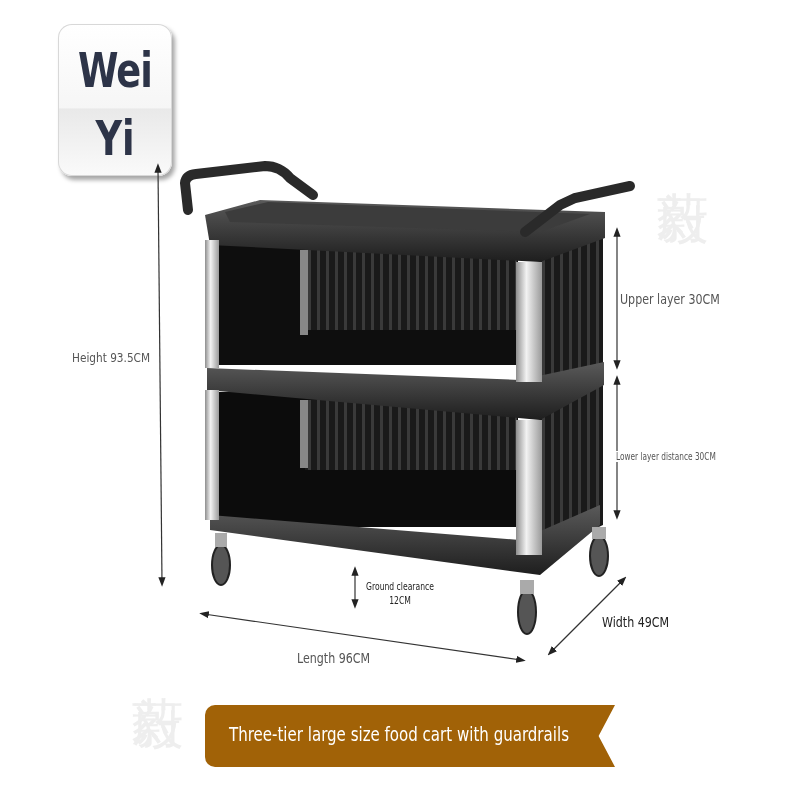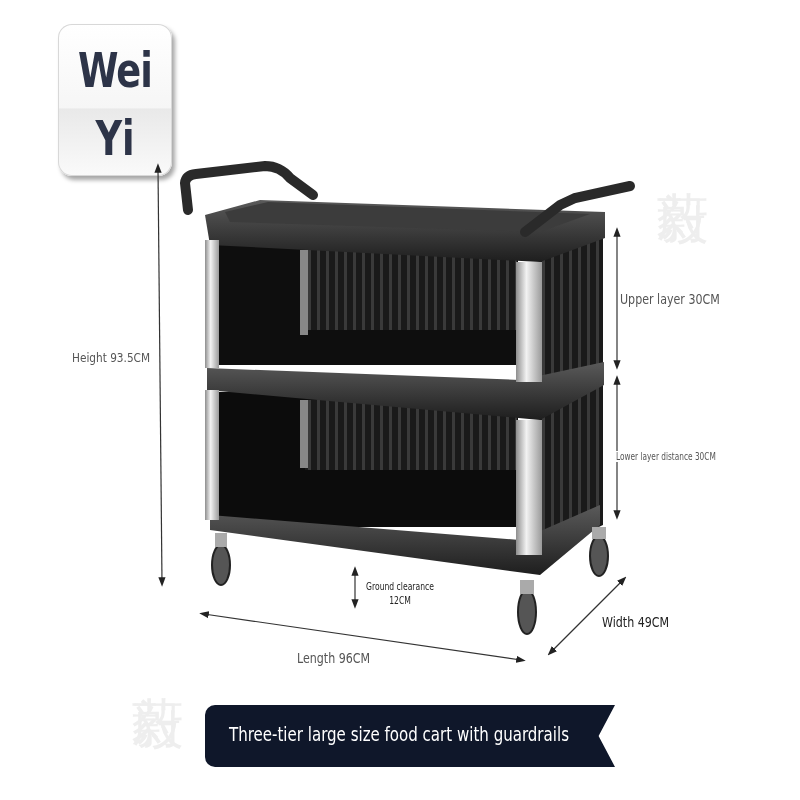--- a/index.html
+++ b/index.html
@@ -11,21 +11,21 @@
     box-shadow: 3px 4px 4px rgba(0,0,0,0.35), inset 0 0 0 1px #d8d8d8;
     color:#2d3448; font-weight:bold; text-align:center;margin-left:28px;
   }
   .logo .l1 { position:absolute; left:0; right:0; top:22px; font-size:48px; letter-spacing:-1px; line-height:1; transform:scaleX(0.85); }
   .logo .l2 { position:absolute; left:0; right:0; top:90px; font-size:48px; line-height:1; transform:scaleX(0.85); }
   .watermark { color:#eeeeee; font-family:"DejaVu Serif", serif; font-size:52px; line-height:64px; text-align:center; writing-mode:vertical-rl; }
   .label { color:#555; font-size:13px; white-space:nowrap; transform-origin:left center; }
   .label.dark { color:#222; }
   .banner {
     left:205px; top:705px; width:410px; height:62px;
-    background:#0f172a; border-radius:10px 0 0 10px;
+    background:#a16207; border-radius:10px 0 0 10px;
     clip-path: polygon(0 0, 100% 0, 96% 50%, 100% 100%, 0 100%);
   }
   .banner span { position:absolute; left:24px; top:18px; color:#ffffff; font-size:19px; white-space:nowrap; transform:scaleX(0.88); transform-origin:left center; }
   svg { position:absolute; left:0; top:0; }
 </style>
 </head>
 <body>
 
 <div class="abs watermark" style="left:625px; top:80px; width:90px; height:140px;">蔚毅</div>
 <div class="abs watermark" style="left:100px; top:585px; width:90px; height:140px;">蔚毅</div>

